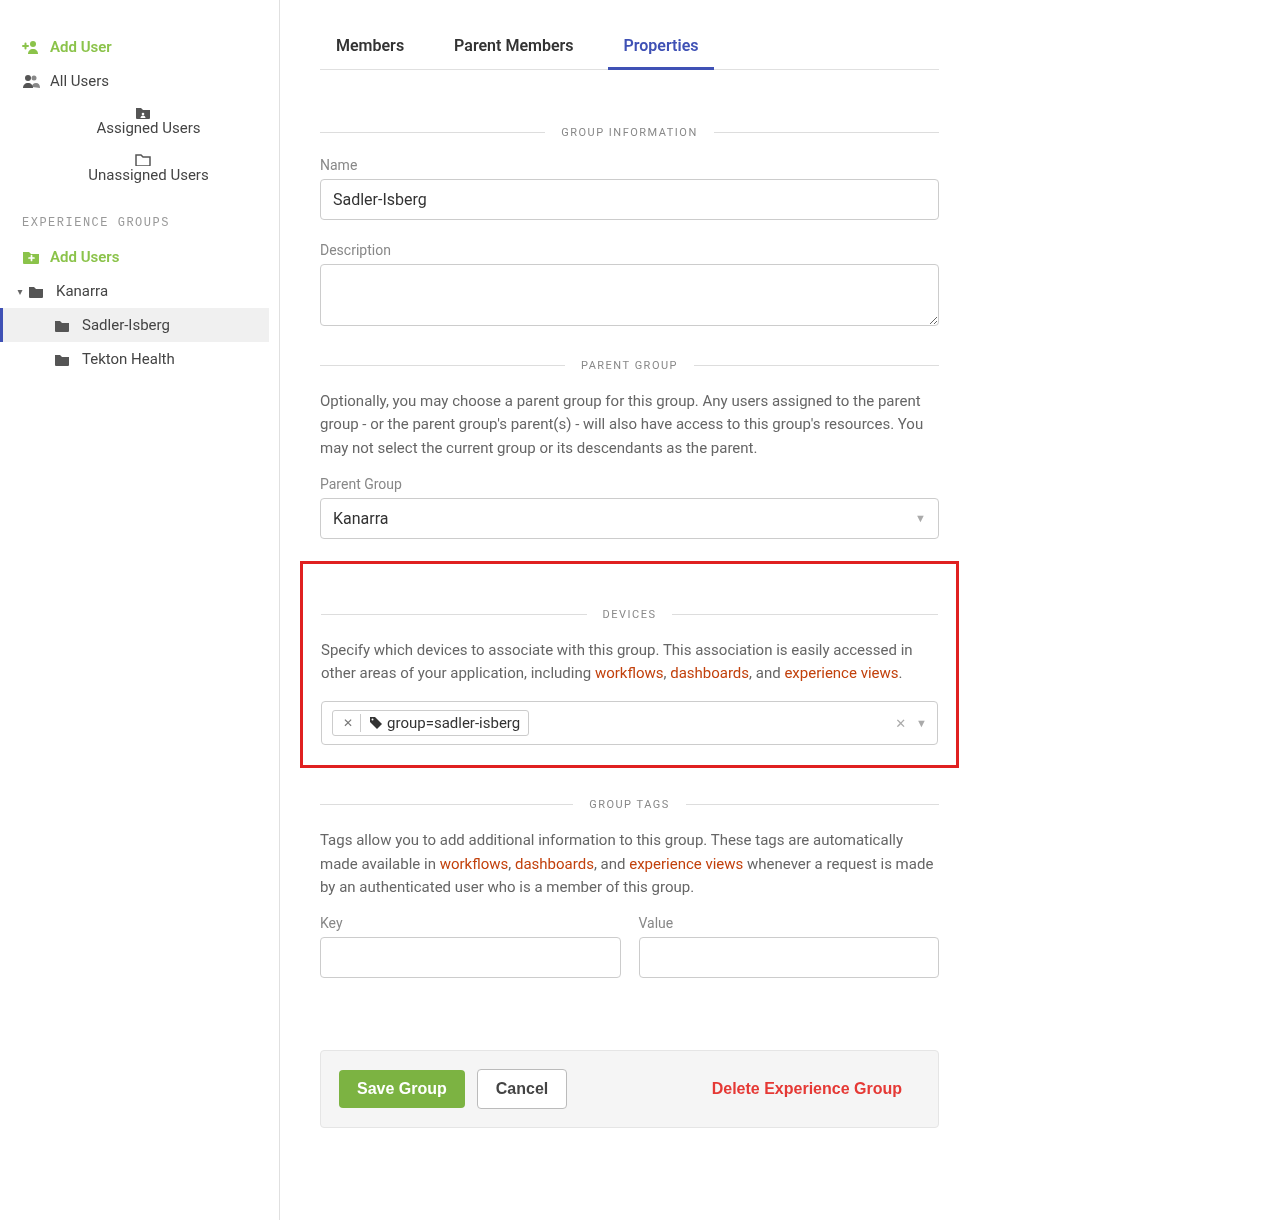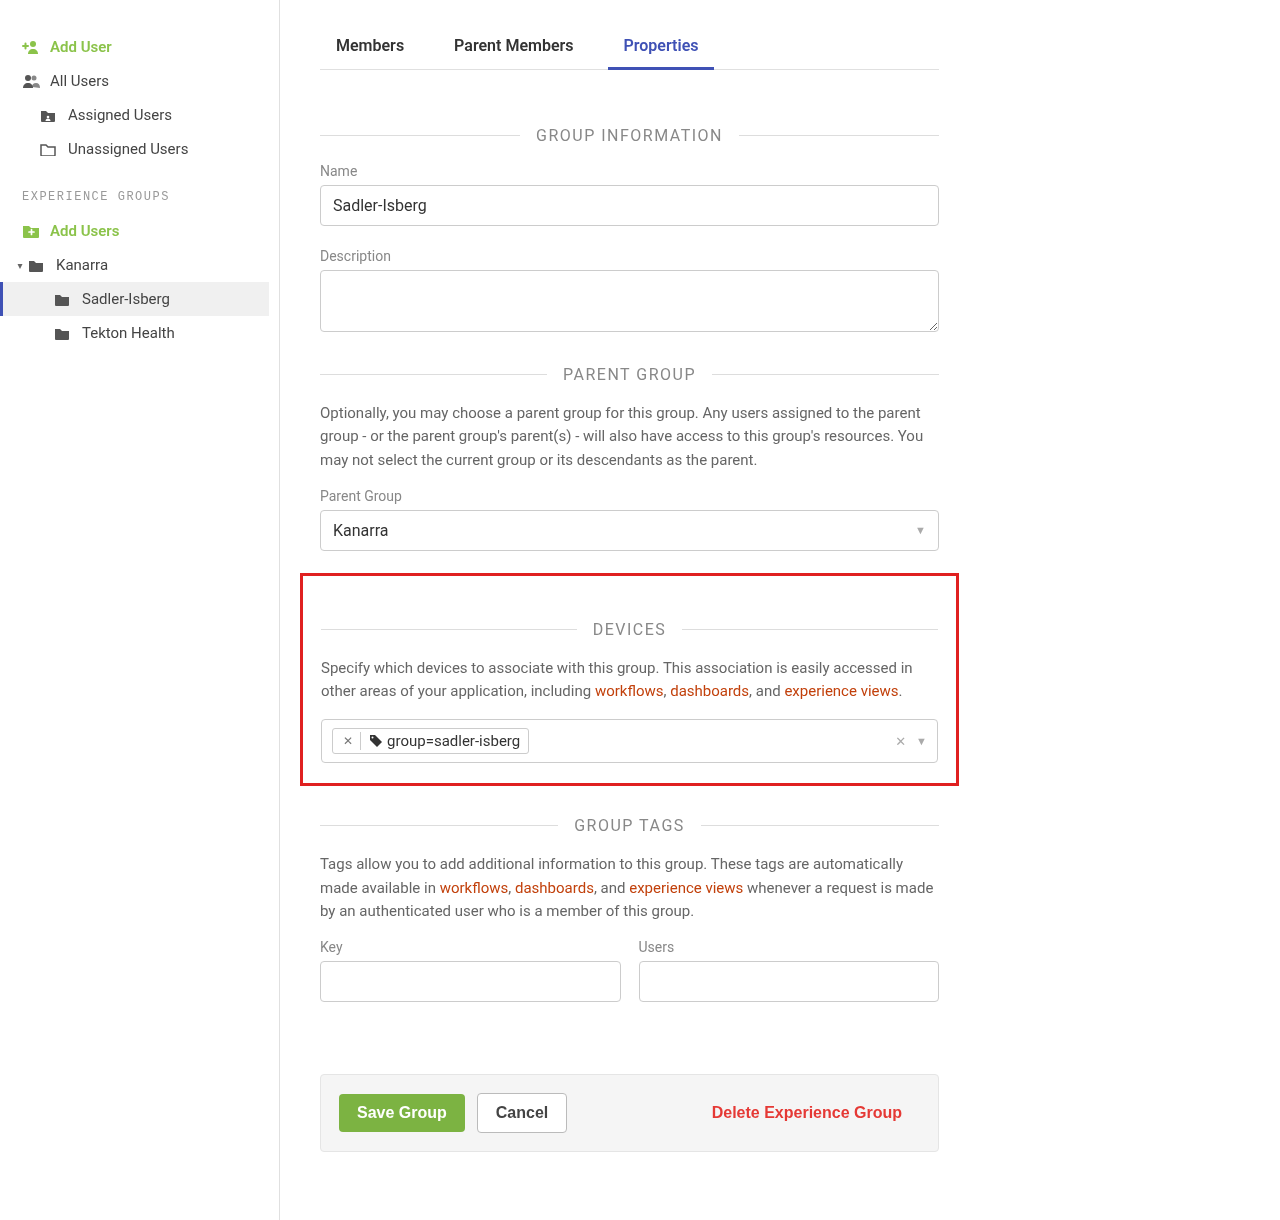--- a/index.html
+++ b/index.html
@@ -3,31 +3,31 @@
 <meta charset="utf-8">
 <style>
 * { box-sizing: border-box; margin: 0; padding: 0; }
 body { font-family: -apple-system, BlinkMacSystemFont, "Segoe UI", Roboto, sans-serif; font-size: 14px; color: #333; background: #fff; }
 .container { display: flex; width: 1059px; height: 1220px; }
 .sidebar { width: 280px; border-right: 1px solid #e0e0e0; padding: 30px 10px 0 10px; }
 .main { flex: 1; padding: 24px 120px 40px 40px; }
 .sidebar-item { display: flex; align-items: center; padding: 8px 12px; cursor: pointer; color: #444; font-size: 15px; }
 .sidebar-item.green { color: #8bc34a; font-weight: 600; }
 .sidebar-item .icon { width: 20px; margin-right: 8px; display: inline-flex; align-items: center; }
-.sidebar-item.indent1 { padding-left: 30px; }
+.sidebar-item.indent1 { padding-left: 30px; flex-direction: column; }
 .sidebar-item.indent2 { padding-left: 44px; }
 .sidebar-item.active { background: #f0f0f0; border-left: 3px solid #3f51b5; margin-left: -10px; padding-left: 51px; }
 .sidebar-header { font-size: 12px; letter-spacing: 1.5px; color: #999; padding: 24px 12px 10px 12px; font-family: "Courier New", monospace; }
 .caret { width: 12px; text-align: center; font-size: 10px; color: #666; margin-right: 2px; }
 .tabs { display: flex; border-bottom: 1px solid #e0e0e0; margin-bottom: 56px; }
 .tab { padding: 12px 16px; font-weight: 600; font-size: 16px; color: #333; cursor: pointer; margin-right: 18px; }
 .tab.active { color: #3f51b5; border-bottom: 3px solid #3f51b5; margin-bottom: -1px; }
 .section-header { display: flex; align-items: center; margin: 30px 0 18px 0; }
 .section-header .line { flex: 1; height: 1px; background: #ddd; }
-.section-header .label { padding: 0 16px; font-size: 16px; letter-spacing: 1.5px; color: #888; font-weight: 400; }
+.section-header .label { padding: 0 16px; font-size: 11px; letter-spacing: 1.5px; color: #888; font-weight: 400; }
 .field-label { font-size: 14px; color: #888; margin-bottom: 6px; display: block; }
 .field { margin-bottom: 22px; }
 .input, .textarea, .select { width: 100%; border: 1px solid #ccc; border-radius: 4px; padding: 10px 12px; font-size: 16px; font-family: inherit; color: #333; }
 .textarea { min-height: 62px; resize: both; }
 .select { display: flex; justify-content: space-between; align-items: center; cursor: pointer; }
 .select .chev { color: #aaa; font-size: 11px; }
 .desc-text { color: #666; line-height: 1.55; font-size: 15px; margin-bottom: 16px; }
 .desc-text a { color: #c2410c; text-decoration: none; }
 .highlight-box { border: 3px solid #e02020; padding: 14px 18px 20px 18px; margin: 0 -20px; }
 .tag-input { border: 1px solid #ccc; border-radius: 4px; padding: 6px 10px; display: flex; align-items: center; min-height: 44px; }
@@ -209,21 +209,21 @@
     <p class="desc-text">
       <span>Tags allow you to add additional information to this group. These tags are automatically made available in </span><a href="#">workflows</a>, <a href="#">dashboards</a>, and <a href="#">experience views</a><span> whenever a request is made by an authenticated user who is a member of this group.</span>
     </p>
 
     <div class="two-col">
       <div class="field">
         <label class="field-label">Key</label>
         <input class="input" style="">
       </div>
       <div class="field">
-        <label class="field-label">Users</label>
+        <label class="field-label">Value</label>
         <input class="input" style="">
       </div>
     </div>
 
     <div class="actions-bar">
       <button class="btn primary">Save Group</button>
       <button class="btn secondary">Cancel</button>
       <button class="btn danger-link">Delete Experience Group</button>
     </div>
   </div>

